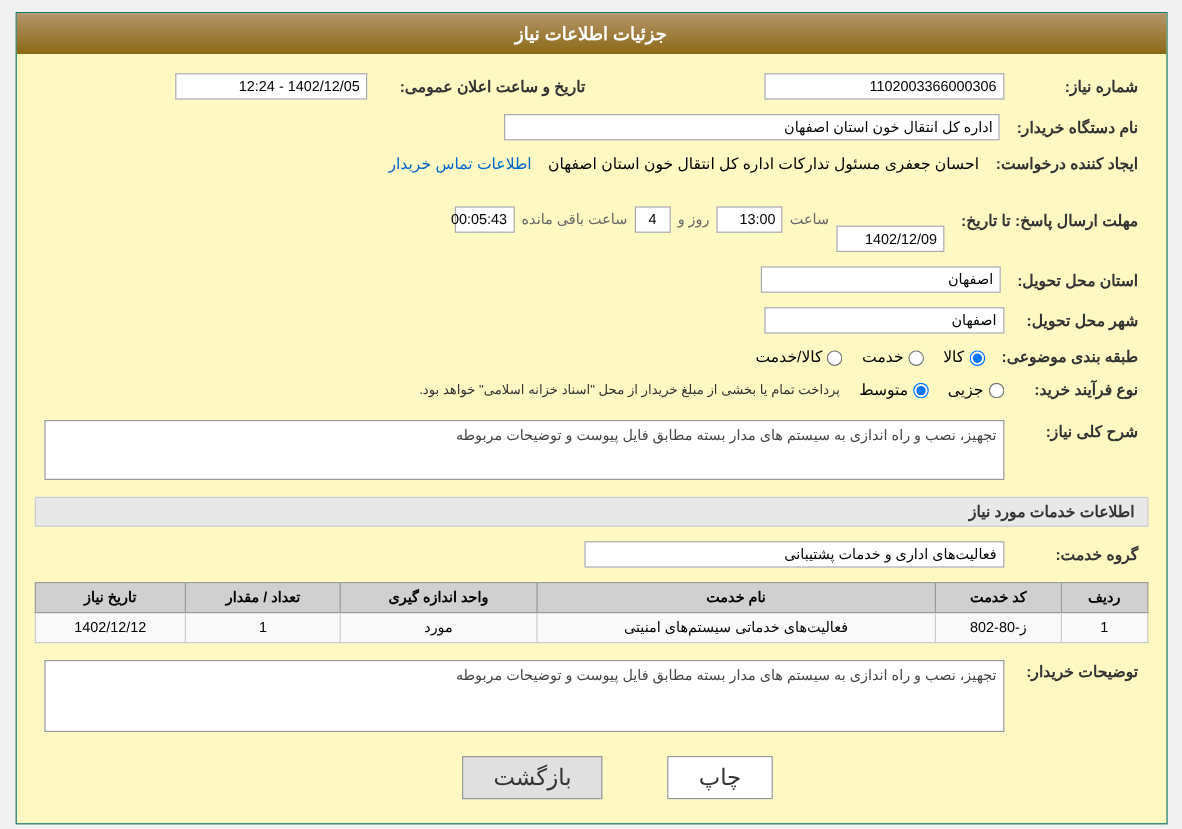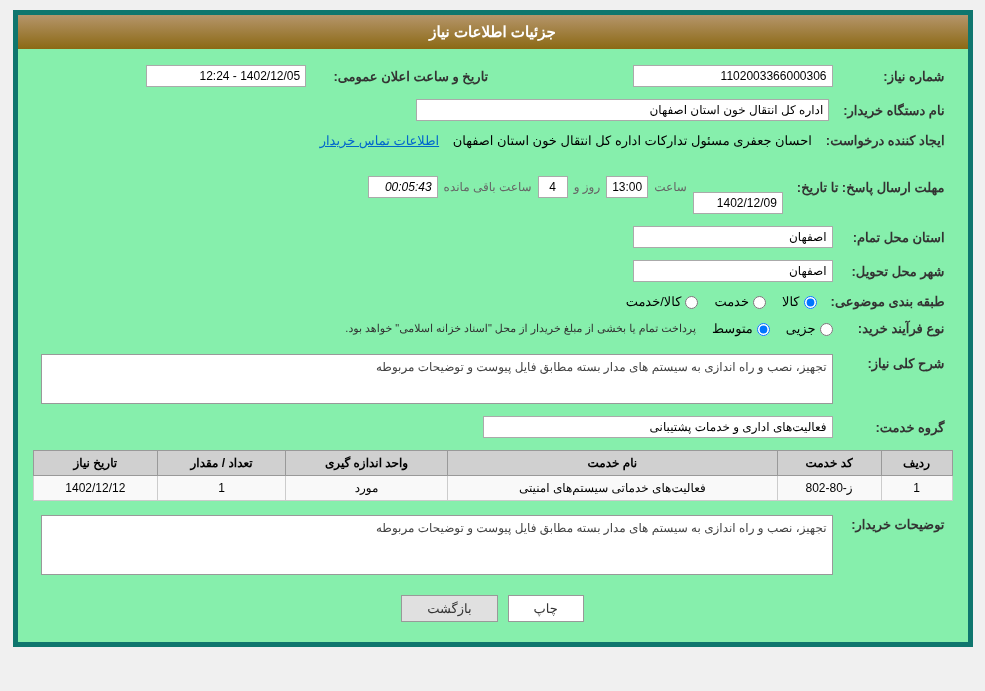--- a/index.html
+++ b/index.html
@@ -9,22 +9,22 @@
       background: #f0f0f0;
       direction: rtl;
       display: flex;
       justify-content: center;
       align-items: flex-start;
       min-height: 691px;
       padding: 10px;
     }
     .container {
       width: 960px;
-      background: #86efac;
-      border: 5px solid #0f766e;
+      background: #fef9c3;
+      border: 1px solid #0f766e;
     }
     .header {
       background: linear-gradient(to bottom, #b5956b, #8b6914);
       color: #fff;
       text-align: center;
       padding: 8px 12px;
       font-size: 15px;
       font-weight: bold;
     }
     .content {
@@ -40,21 +40,20 @@
     }
     .label-cell {
       color: #333;
       font-weight: bold;
       white-space: nowrap;
       text-align: right;
       width: 130px;
     }
     .blue-link {
       color: #0066cc;
-      text-decoration: underline;
       cursor: pointer;
       margin-left: 32px;
     }
     .date-row {
       display: flex;
       align-items: center;
       gap: 6px;
       flex-wrap: wrap;
     }
     .radio-group {
@@ -115,22 +114,23 @@
     .buttons-row {
       display: flex;
       justify-content: center;
       gap: 10px;
       margin: 14px 0 10px 0;
     }
     .btn {
       padding: 5px 25px;
       border: 1px solid #999;
       cursor: pointer;
-      font-size: 13px;
+      font-size: 19px;
       font-family: Tahoma, Arial, sans-serif;
+      margin-left: 44px;
     }
     .btn-print {
       background: #fff;
       color: #333;
       text-align: center;
     }
     .btn-back {
       background: #e0e0e0;
       color: #333;
     }
@@ -204,35 +204,35 @@
       </table>
 
     <table class="main-form">
       <tbody>
           <tr>
         <td class="label-cell" style="width:110px; vertical-align:middle;">مهلت ارسال پاسخ: تا تاریخ:</td>
         <td>
           <div class="date-row">
             <div class="bordered-input" style="width:90px; display:inline-block;margin-top:32px;">1402/12/09</div>
             <span class="inline-label">ساعت</span>
-            <div class="bordered-input" style="width:42px; display:inline-block;">13:00</div>
+            <div class="bordered-input" style="width:55px; display:inline-block;">13:00</div>
             <span class="inline-label">روز و</span>
             <div class="bordered-input" style="width:30px; display:inline-block; text-align:center;">4</div>
             <span class="inline-label">ساعت باقی مانده</span>
-            <div class="bordered-input" style="width:70px; display:inline-block;font-style:italic;">00:05:43</div>
+            <div class="bordered-input" style="width:50px; display:inline-block;">00:05:43</div>
           </div>
         </td>
       </tr>
     </tbody>
       </table>
 
     <table class="main-form">
       <tbody>
           <tr>
-        <td class="label-cell" style="width:110px;">استان محل تمام:</td>
+        <td class="label-cell" style="width:110px;">استان محل تحویل:</td>
         <td>
           <div class="bordered-input" style="width:200px; display:inline-block;">اصفهان</div>
         </td>
       </tr>
     </tbody>
       </table>
 
     <table class="main-form">
       <tbody>
           <tr>
@@ -293,20 +293,21 @@
       <tbody>
           <tr>
         <td class="label-cell" style="width:110px; vertical-align:top; padding-top:6px;">شرح کلی نیاز:</td>
         <td>
           <div class="description-box">تجهیز، نصب و راه اندازی به سیستم های مدار بسته مطابق فایل پیوست و توضیحات مربوطه</div>
         </td>
       </tr>
     </tbody>
       </table>
 
+    <div class="section-title">اطلاعات خدمات مورد نیاز</div>
 
     <table class="main-form">
       <tbody>
           <tr>
         <td class="label-cell" style="width:110px;">گروه خدمت:</td>
         <td>
           <div class="bordered-input" style="width:350px; display:inline-block;">فعالیت‌های اداری و خدمات پشتیبانی</div>
         </td>
       </tr>
     </tbody>

